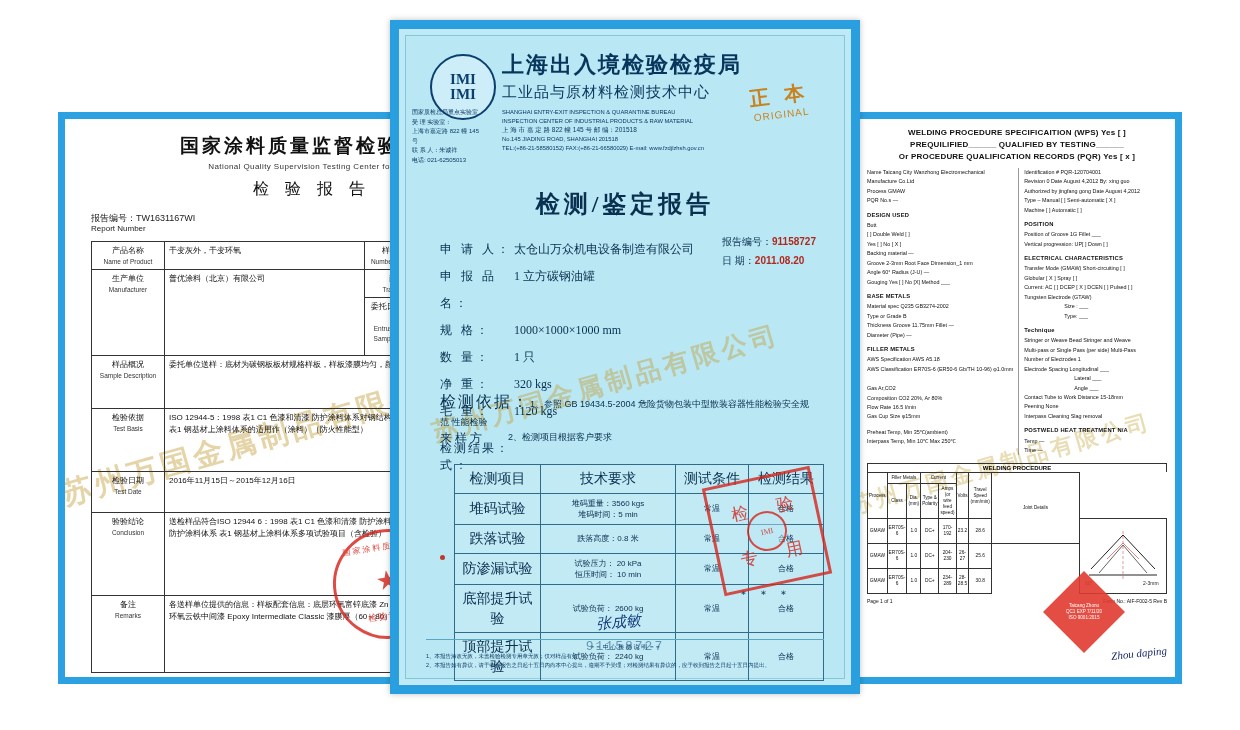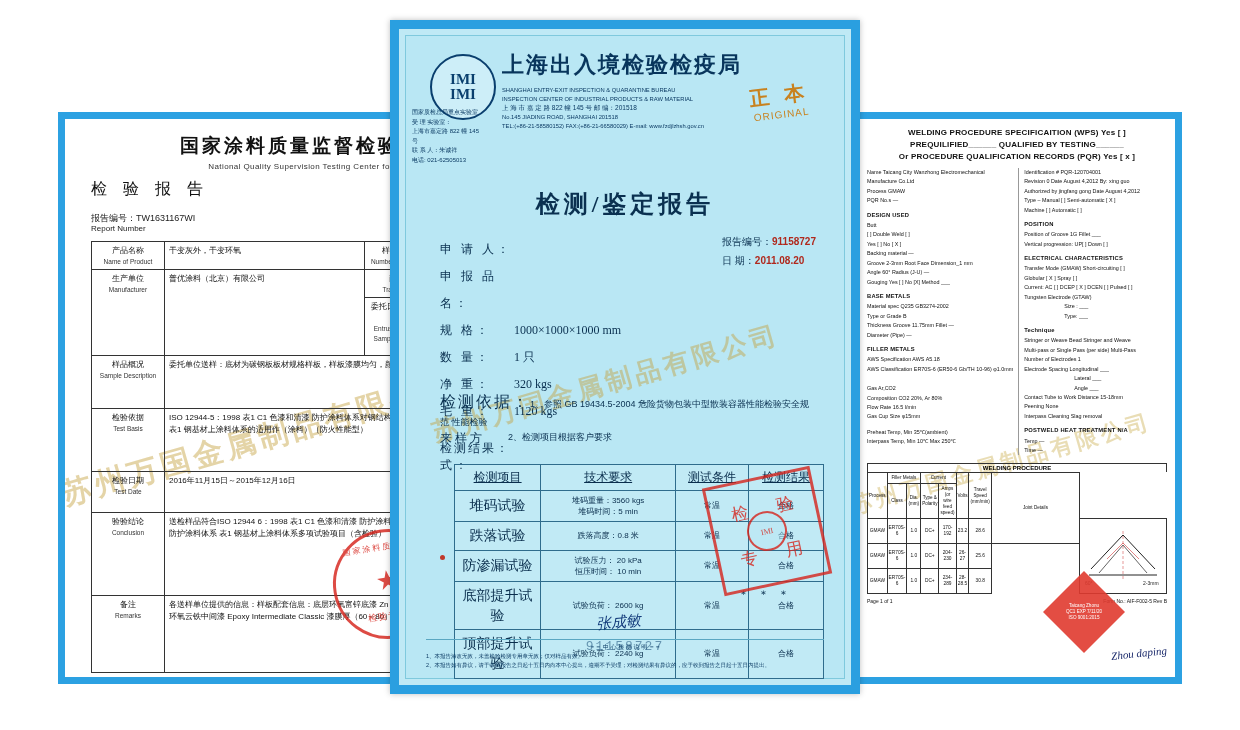--- a/index.html
+++ b/index.html
@@ -76,20 +76,21 @@
     font-weight: bold;
   }
   .l-subtitle {
     text-align: center;
     font-size: 8px;
     color: #333;
     margin-top: 3px;
     letter-spacing: .4px;
   }
   .l-title2 {
+    text-align: center;
     font-family: "Liberation Serif", serif;
     font-size: 16px;
     letter-spacing: 6px;
     margin-top: 8px;
     color: #111;
   }
   .l-subtitle2 {
     text-align: center;
     font-size: 8px;
     color: #333;
@@ -310,21 +311,21 @@
     color: #0a2e4d;
     background: rgba(255,255,255,.12);
   }
   table.c-table th, table.c-table td {
     border: 1px solid #2f6c8c;
     padding: 4px 3px;
     text-align: center;
     font-weight: normal;
     line-height: 1.4;
   }
-  table.c-table th { font-size: 12px; text-decoration: underline; }
+  table.c-table th { font-size: 14px; }
   table.c-table td.item { font-size: 14px; }
   .c-foot {
     position: absolute;
     left: 20px; right: 20px;
     bottom: 8px;
     font-size: 5.5px;
     color: #0b3a63;
     line-height: 1.6;
     border-top: 1px solid #5aa7c2;
     padding-top: 3px;
@@ -756,20 +757,21 @@
     <div class="inner">
       <div class="watermark" style="left:20px; top:330px; font-size:26px;">苏州万国金属制品有限公司</div>
 
       <div class="c-head">
         <div class="imi-logo">
           <span>IMI</span>
           <span>IMI</span>
         </div>
         <div class="c-org">
           <div class="cn1">上海出入境检验检疫局</div>
+          <div class="cn2">工业品与原材料检测技术中心</div>
         </div>
         <div class="c-addr">
           <div class="en">SHANGHAI ENTRY-EXIT INSPECTION &amp; QUARANTINE BUREAU</div>
           <div class="en">INSPECTION CENTER OF INDUSTRIAL PRODUCTS &amp; RAW MATERIAL</div>
           <div>上 海 市 嘉 定 路 822 幢 145 号   邮 编：201518</div>
           <div class="en" style="white-space:pre-line">No.145 JIADING ROAD, SHANGHAI 201518
 TEL:(+86-21-58580152) FAX:(+86-21-66580029) E-mail: www.fzdjlzhsh.gov.cn</div>
         </div>
         <div class="original-stamp">
           <div class="cn">正 本</div>
@@ -786,23 +788,25 @@
       <div class="c-title">检测/鉴定报告</div>
 
       <div class="c-nos">
         <div><span>报告编号：</span><b>91158727</b></div>
         <div><span>日    期：</span><b>2011.08.20</b></div>
       </div>
 
       <div class="c-fields">
         <div class="row">
             <span class="k">申 请 人：</span>
+            <span class="v">太仓山万众机电设备制造有限公司</span>
           </div>
         <div class="row">
             <span class="k">申 报 品 名：</span>
+            <span class="v">1 立方碳钢油罐</span>
           </div>
         <div class="row">
             <span class="k">规    格：</span>
             <span class="v">1000×1000×1000 mm</span>
           </div>
         <div class="row">
             <span class="k">数    量：</span>
             <span class="v">1 只</span>
           </div>
         <div class="row">

